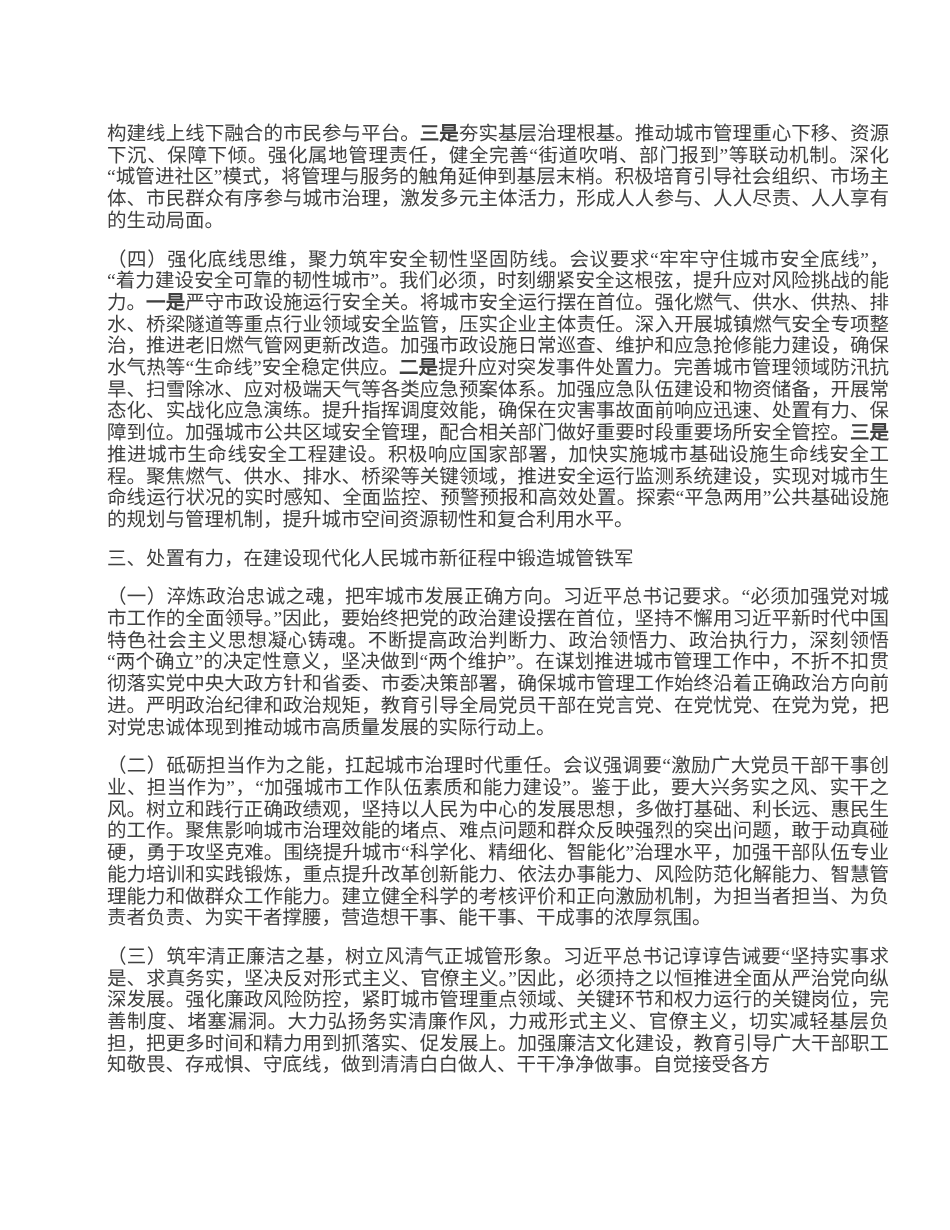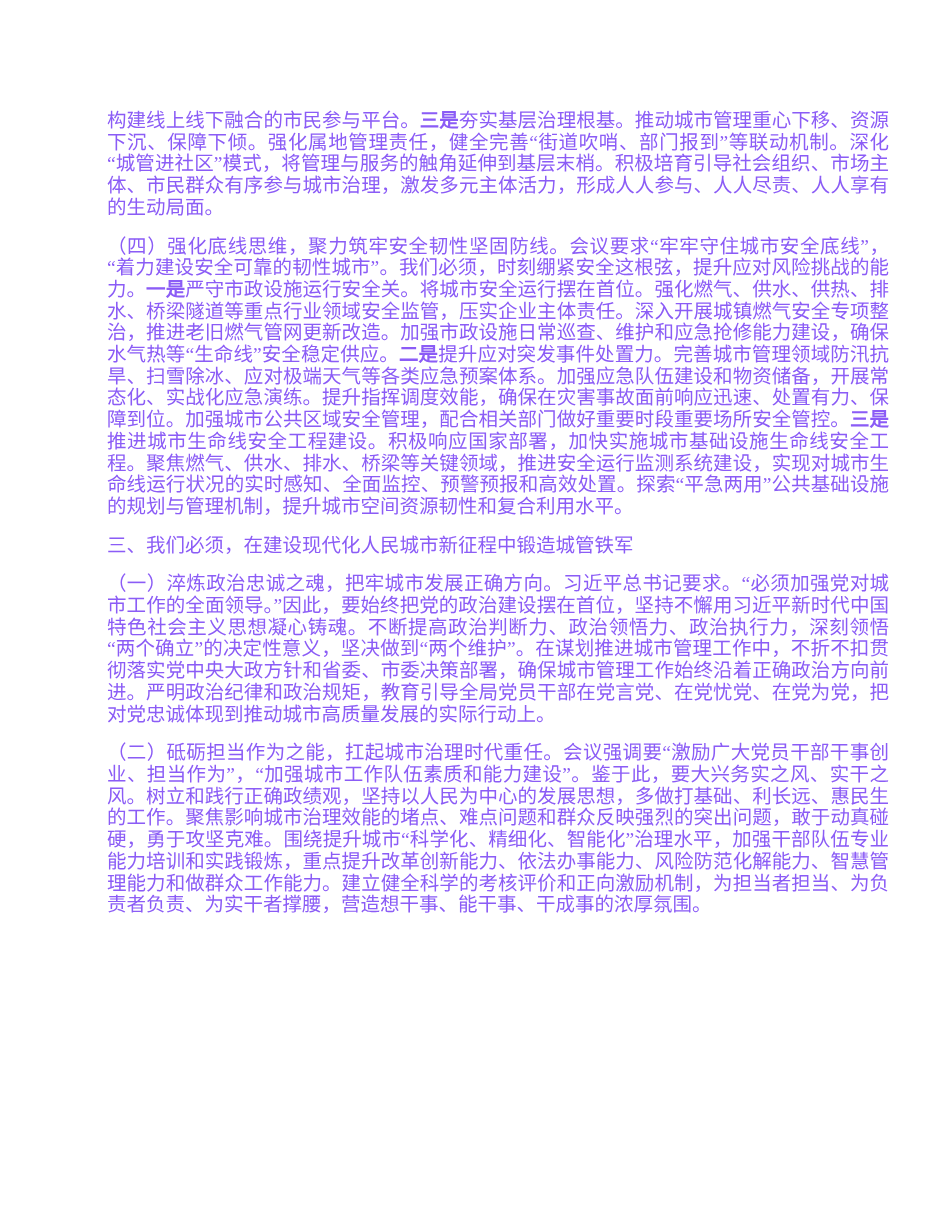--- a/index.html
+++ b/index.html
@@ -35,20 +35,21 @@
     margin: 0 0 17px 0;
   }
   .doc-body span.bold {
     font-weight: bold;
   }
 </style>
 </head>
 <body>
 
 <div class="page">
-  <div class="doc-body" style="color: #8b5cf6;">
+  <div class="doc-body" style="color: #404040; margin-top: 13px;">
       <p><span>构建线上线下融合的市民参与平台。</span><span class="bold">三是</span><span>夯实基层治理根基。推动城市管理重心下移、资源下沉、保障下倾。强化属地管理责任，健全完善“街道吹哨、部门报到”等联动机制。深化“城管进社区”模式，将管理与服务的触角延伸到基层末梢。积极培育引导社会组织、市场主体、市民群众有序参与城市治理，激发多元主体活力，形成人人参与、人人尽责、人人享有的生动局面。</span></p>
       <p><span>（四）强化底线思维，聚力筑牢安全韧性坚固防线。会议要求“牢牢守住城市安全底线”，“着力建设安全可靠的韧性城市”。我们必须，时刻绷紧安全这根弦，提升应对风险挑战的能力。</span><span class="bold">一是</span><span>严守市政设施运行安全关。将城市安全运行摆在首位。强化燃气、供水、供热、排水、桥梁隧道等重点行业领域安全监管，压实企业主体责任。深入开展城镇燃气安全专项整治，推进老旧燃气管网更新改造。加强市政设施日常巡查、维护和应急抢修能力建设，确保水气热等“生命线”安全稳定供应。</span><span class="bold">二是</span><span>提升应对突发事件处置力。完善城市管理领域防汛抗旱、扫雪除冰、应对极端天气等各类应急预案体系。加强应急队伍建设和物资储备，开展常态化、实战化应急演练。提升指挥调度效能，确保在灾害事故面前响应迅速、处置有力、保障到位。加强城市公共区域安全管理，配合相关部门做好重要时段重要场所安全管控。</span><span class="bold">三是</span><span>推进城市生命线安全工程建设。积极响应国家部署，加快实施城市基础设施生命线安全工程。聚焦燃气、供水、排水、桥梁等关键领域，推进安全运行监测系统建设，实现对城市生命线运行状况的实时感知、全面监控、预警预报和高效处置。探索“平急两用”公共基础设施的规划与管理机制，提升城市空间资源韧性和复合利用水平。</span></p>
-      <p class="heading"><span>三、我们必须，在建设现代化人民城市新征程中锻造城管铁军</span></p>
+      <p class="heading"><span>三、处置有力，在建设现代化人民城市新征程中锻造城管铁军</span></p>
       <p><span>（一）淬炼政治忠诚之魂，把牢城市发展正确方向。习近平总书记要求。“必须加强党对城市工作的全面领导。”因此，要始终把党的政治建设摆在首位，坚持不懈用习近平新时代中国特色社会主义思想凝心铸魂。不断提高政治判断力、政治领悟力、政治执行力，深刻领悟“两个确立”的决定性意义，坚决做到“两个维护”。在谋划推进城市管理工作中，不折不扣贯彻落实党中央大政方针和省委、市委决策部署，确保城市管理工作始终沿着正确政治方向前进。严明政治纪律和政治规矩，教育引导全局党员干部在党言党、在党忧党、在党为党，把对党忠诚体现到推动城市高质量发展的实际行动上。</span></p>
       <p><span>（二）砥砺担当作为之能，扛起城市治理时代重任。会议强调要“激励广大党员干部干事创业、担当作为”，“加强城市工作队伍素质和能力建设”。鉴于此，要大兴务实之风、实干之风。树立和践行正确政绩观，坚持以人民为中心的发展思想，多做打基础、利长远、惠民生的工作。聚焦影响城市治理效能的堵点、难点问题和群众反映强烈的突出问题，敢于动真碰硬，勇于攻坚克难。围绕提升城市“科学化、精细化、智能化”治理水平，加强干部队伍专业能力培训和实践锻炼，重点提升改革创新能力、依法办事能力、风险防范化解能力、智慧管理能力和做群众工作能力。建立健全科学的考核评价和正向激励机制，为担当者担当、为负责者负责、为实干者撑腰，营造想干事、能干事、干成事的浓厚氛围。</span></p>
+      <p><span>（三）筑牢清正廉洁之基，树立风清气正城管形象。习近平总书记谆谆告诫要“坚持实事求是、求真务实，坚决反对形式主义、官僚主义。”因此，必须持之以恒推进全面从严治党向纵深发展。强化廉政风险防控，紧盯城市管理重点领域、关键环节和权力运行的关键岗位，完善制度、堵塞漏洞。大力弘扬务实清廉作风，力戒形式主义、官僚主义，切实减轻基层负担，把更多时间和精力用到抓落实、促发展上。加强廉洁文化建设，教育引导广大干部职工知敬畏、存戒惧、守底线，做到清清白白做人、干干净净做事。自觉接受各方</span></p>
     </div>
 </div>
 
 </body></html>

